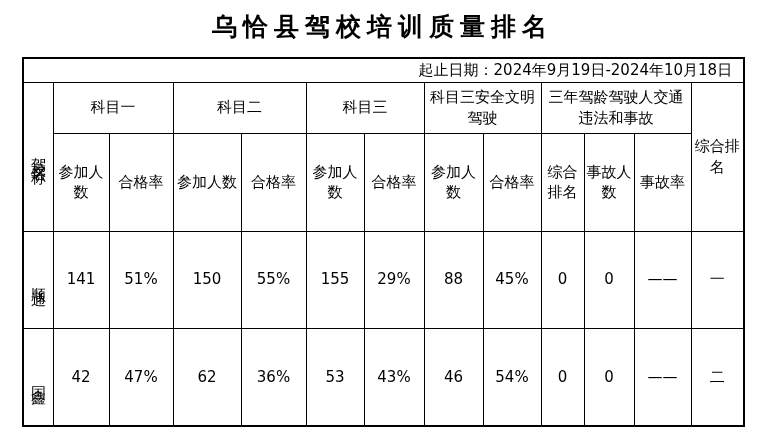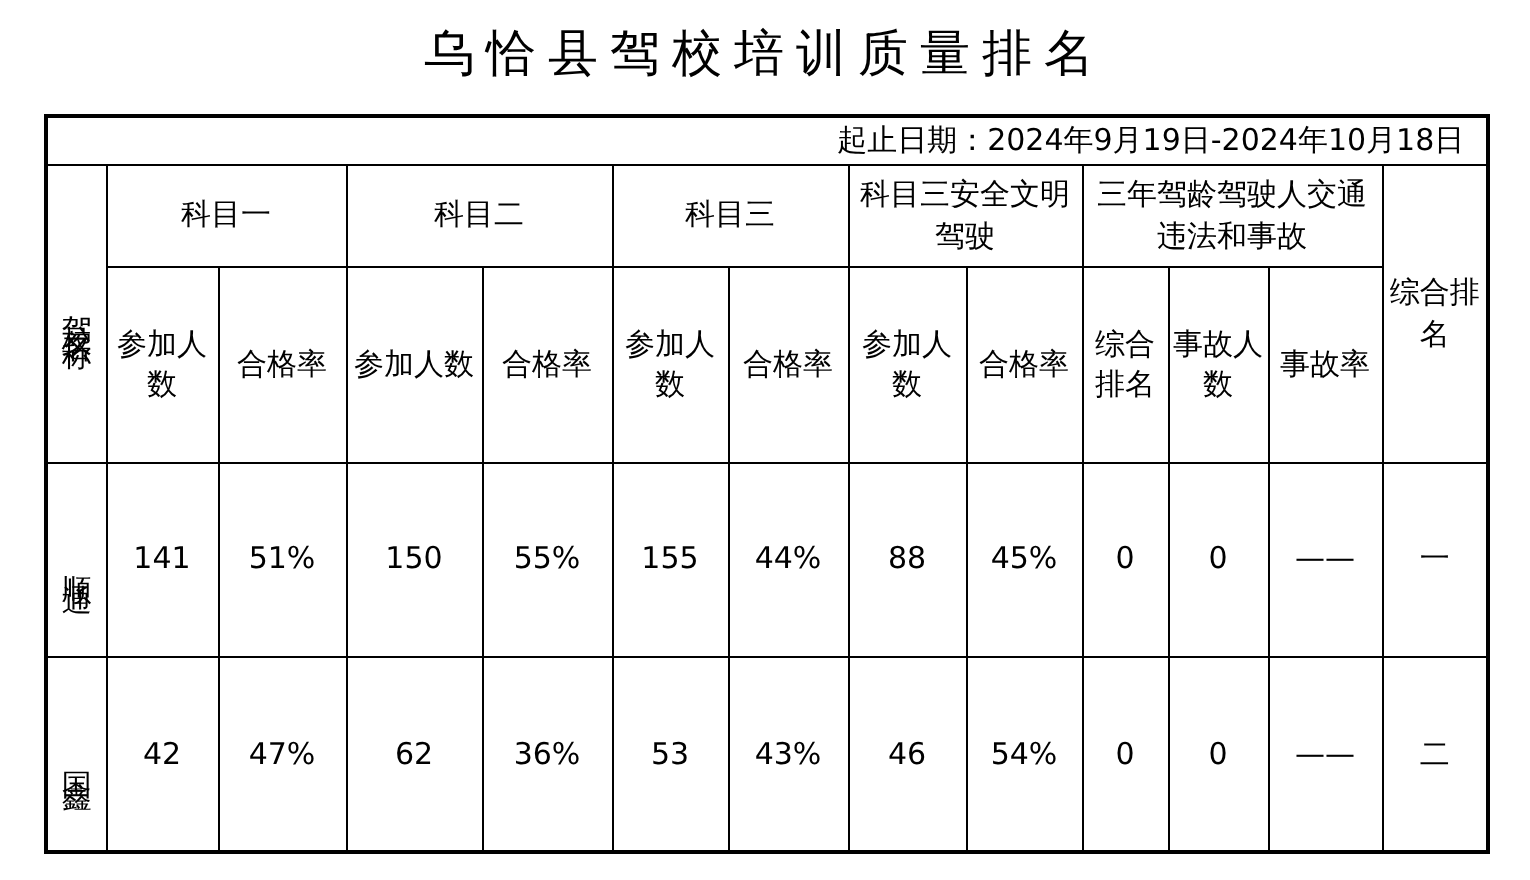--- a/index.html
+++ b/index.html
@@ -12,21 +12,21 @@
     font-family: "DejaVu Sans", sans-serif;
     overflow: hidden;
   }
   .title {
     position: absolute;
     top: 10px;
     left: 0;
     width: 100%;
     text-align: center;
     font-size: 25px;
-    font-weight: normal;
+    font-weight: bold;
     letter-spacing: 6px;
     white-space: nowrap;
   }
   table.ranking {
     position: absolute;
     top: 57px;
     left: 22px;
     width: 721px;
     border-collapse: collapse;
     table-layout: fixed;
@@ -122,21 +122,21 @@
 
     <tr class="r-d1">
       <td>
         <span class="vertical">顺通</span>
       </td>
       <td class="num">141</td>
       <td class="num">51%</td>
       <td class="num">150</td>
       <td class="num">55%</td>
       <td class="num">155</td>
-      <td class="num">44%</td>
+      <td class="num">29%</td>
       <td class="num">88</td>
       <td class="num">45%</td>
       <td class="num">0</td>
       <td class="num">0</td>
       <td class="num">——</td>
       <td class="num">一</td>
     </tr>
 
     <tr class="r-d2">
       <td>

